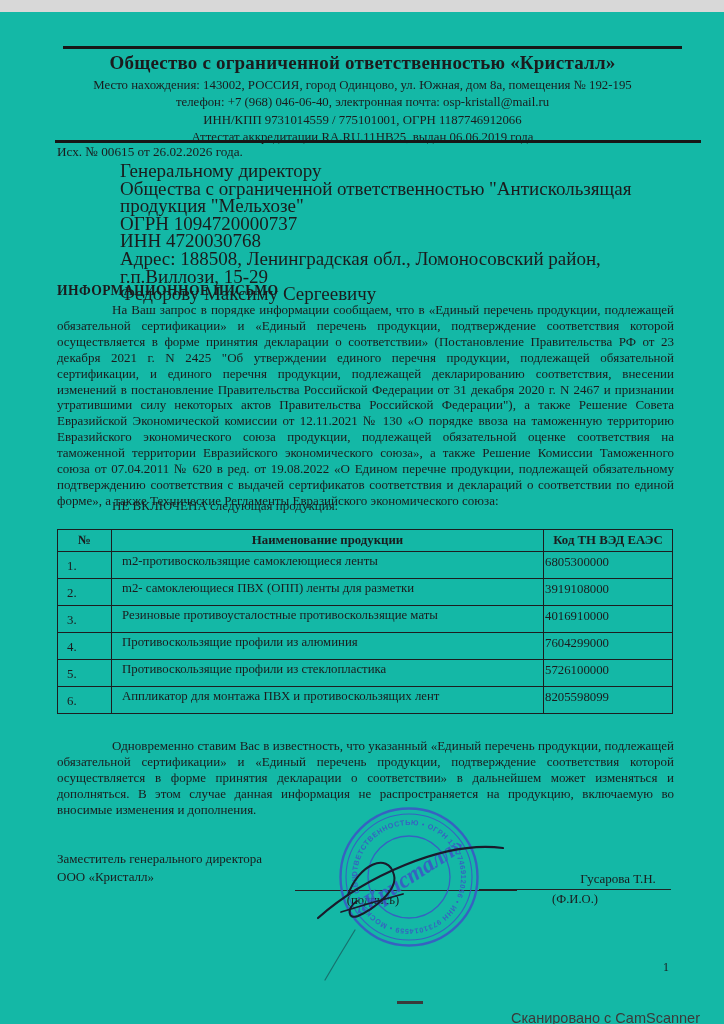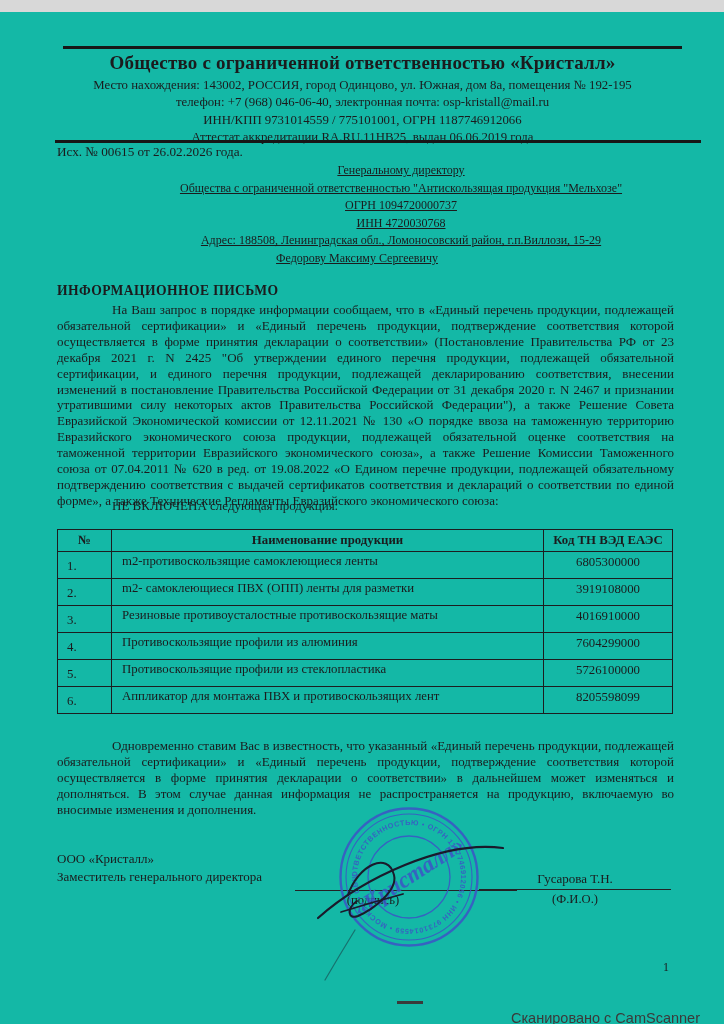--- a/index.html
+++ b/index.html
@@ -8,45 +8,45 @@
     background:#14b8a6;overflow:hidden;
     font-family:"Liberation Serif", serif;color:#1b1b1d;
   }
   .abs{position:absolute;}
   .top-line{left:63px;top:34px;width:619px;height:3px;background:#171717;}
   .letterhead{left:40px;top:40px;width:645px;text-align:center;}
   .company{font-size:19px;font-weight:bold;letter-spacing:.2px;margin-bottom:3px;}
   .lh-line{font-size:12.8px;line-height:17.4px;}
   .header-rule{left:55px;top:128px;width:646px;height:2.5px;background:#171717;}
   .outgoing{left:57px;top:132px;font-size:13.2px;text-align:center;}
-  .addressee{left:120px;top:150px;width:562px;text-align:center;font-size:12px;text-decoration:underline;}
+  .addressee{left:120px;top:150px;width:562px;text-align:left;font-size:19px;}
   .addressee .addr-line{line-height:17.6px;}
   .addressee .addr-line:last-child{padding-right:88px;}
   .letter-title{left:57px;top:271px;width:618px;text-align:left;
     font-size:13.6px;font-weight:bold;letter-spacing:.4px;}
   .body-par{left:57px;width:617px;font-size:13px;line-height:15.9px;
     text-align:justify;text-indent:55px;}
   .par1{top:290px;}
   .par2{top:726px;}
   .not-included{left:112px;top:486px;font-size:13px;}
   .products-table{left:57px;top:517px;width:616px;border-collapse:collapse;}
   .products-table th,.products-table td{border:1.6px solid #1d1d1f;font-size:12.8px;}
   .products-table th{font-weight:bold;padding:2px 4px;height:17px;}
   .products-table tbody tr{height:27px;}
   td.cell-num{width:42px;vertical-align:bottom;padding:2px 2px 4px 9px;}
   td.cell-name{width:415px;vertical-align:top;padding:2px 6px 2px 10px;}
-  td.cell-code{vertical-align:top;text-align:center;padding-top:3px;}
+  td.cell-code{vertical-align:top;text-align:left;padding-top:3px;}
   .sig-left{left:57px;top:838px;font-size:13px;line-height:17.6px;}
   .sig-line{border-top:1.6px solid #232325;height:0;}
   .line-left{left:295px;top:878px;width:222px;}
   .line-right{left:479px;top:877px;width:192px;}
   .sig-caption{font-size:12.6px;text-align:center;}
   .cap-left{left:303px;top:881px;width:140px;}
   .cap-right{left:479px;top:880px;width:192px;}
-  .name-right{left:479px;top:859px;width:192px;text-align:center;font-size:13px;}
+  .name-right{left:479px;top:859px;width:192px;text-align:center;font-size:13px;padding-left:43px;}
   .stamp-box{left:338px;top:794px;width:142px;height:142px;opacity:.88;}
   .sig-strokes{left:293px;top:786px;width:238px;height:188px;}
   .page-num{left:663px;top:948px;font-size:12px;}
   .artifact-line{left:397px;top:989px;width:26px;height:2.5px;background:#3a3a3a;}
   .scan-footer{right:24px;bottom:10px;font-family:"Liberation Sans", sans-serif;
     font-size:14.5px;color:#3a3a3a;}
 </style>
 </head>
 <body>
 
@@ -131,22 +131,22 @@
           <td class="cell-num">6.</td>
           <td class="cell-name">Аппликатор для монтажа ПВХ и противоскользящих лент</td>
           <td class="cell-code">8205598099</td>
         </tr>
       </tbody>
   </table>
 
   <div class="abs body-par par2">Одновременно ставим Вас в известность, что указанный «Единый перечень продукции, подлежащей обязательной сертификации» и «Единый перечень продукции, подтверждение соответствия которой осуществляется в форме принятия декларации о соответствии» в дальнейшем может изменяться и дополняться. В этом случае данная информация не распространяется на продукцию, включаемую во вносимые изменения и дополнения.</div>
 
   <div class="abs sig-left">
+    <div>Заместитель генерального директора</div>
     <div>ООО «Кристалл»</div>
-    <div>Заместитель генерального директора</div>
   </div>
 
   <div class="abs sig-line line-left"></div>
   <div class="abs sig-caption cap-left">(подпись)</div>
 
   <div class="abs name-right">Гусарова Т.Н.</div>
   <div class="abs sig-line line-right"></div>
   <div class="abs sig-caption cap-right">(Ф.И.О.)</div>
 
   <svg class="abs stamp-box" viewBox="0 0 142 142">

